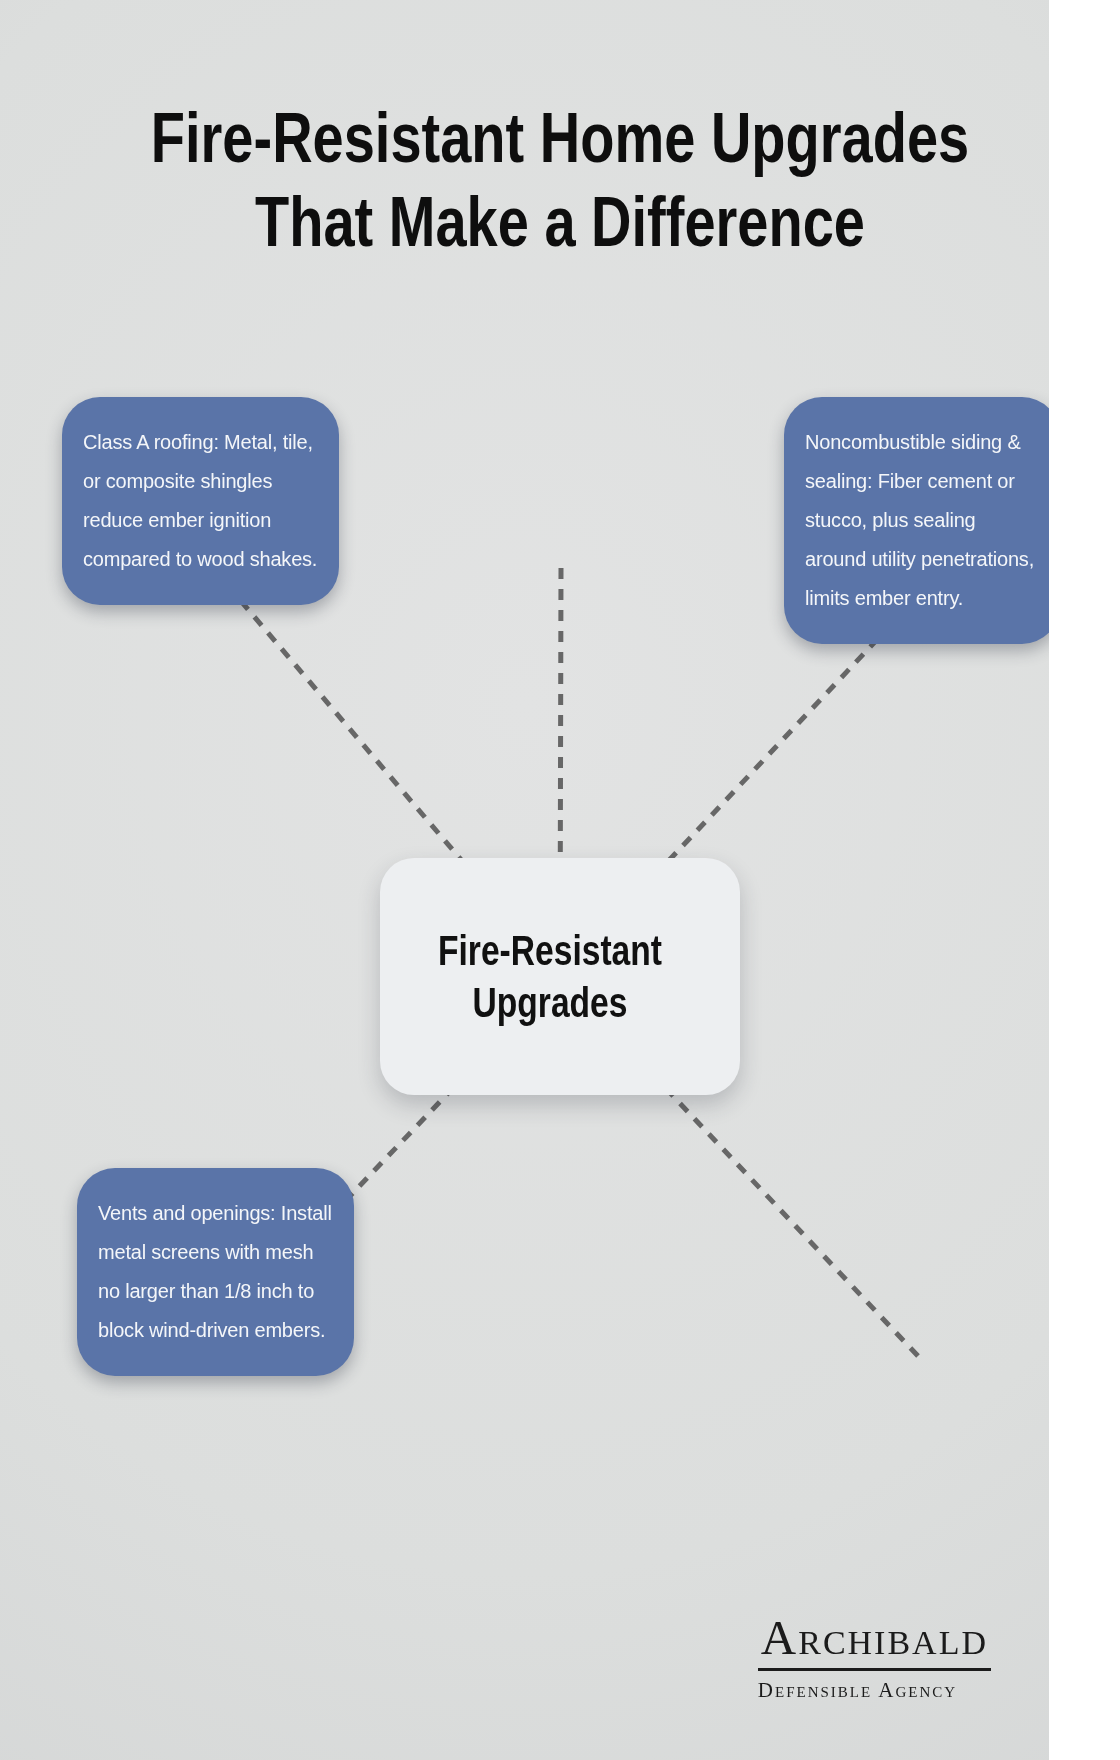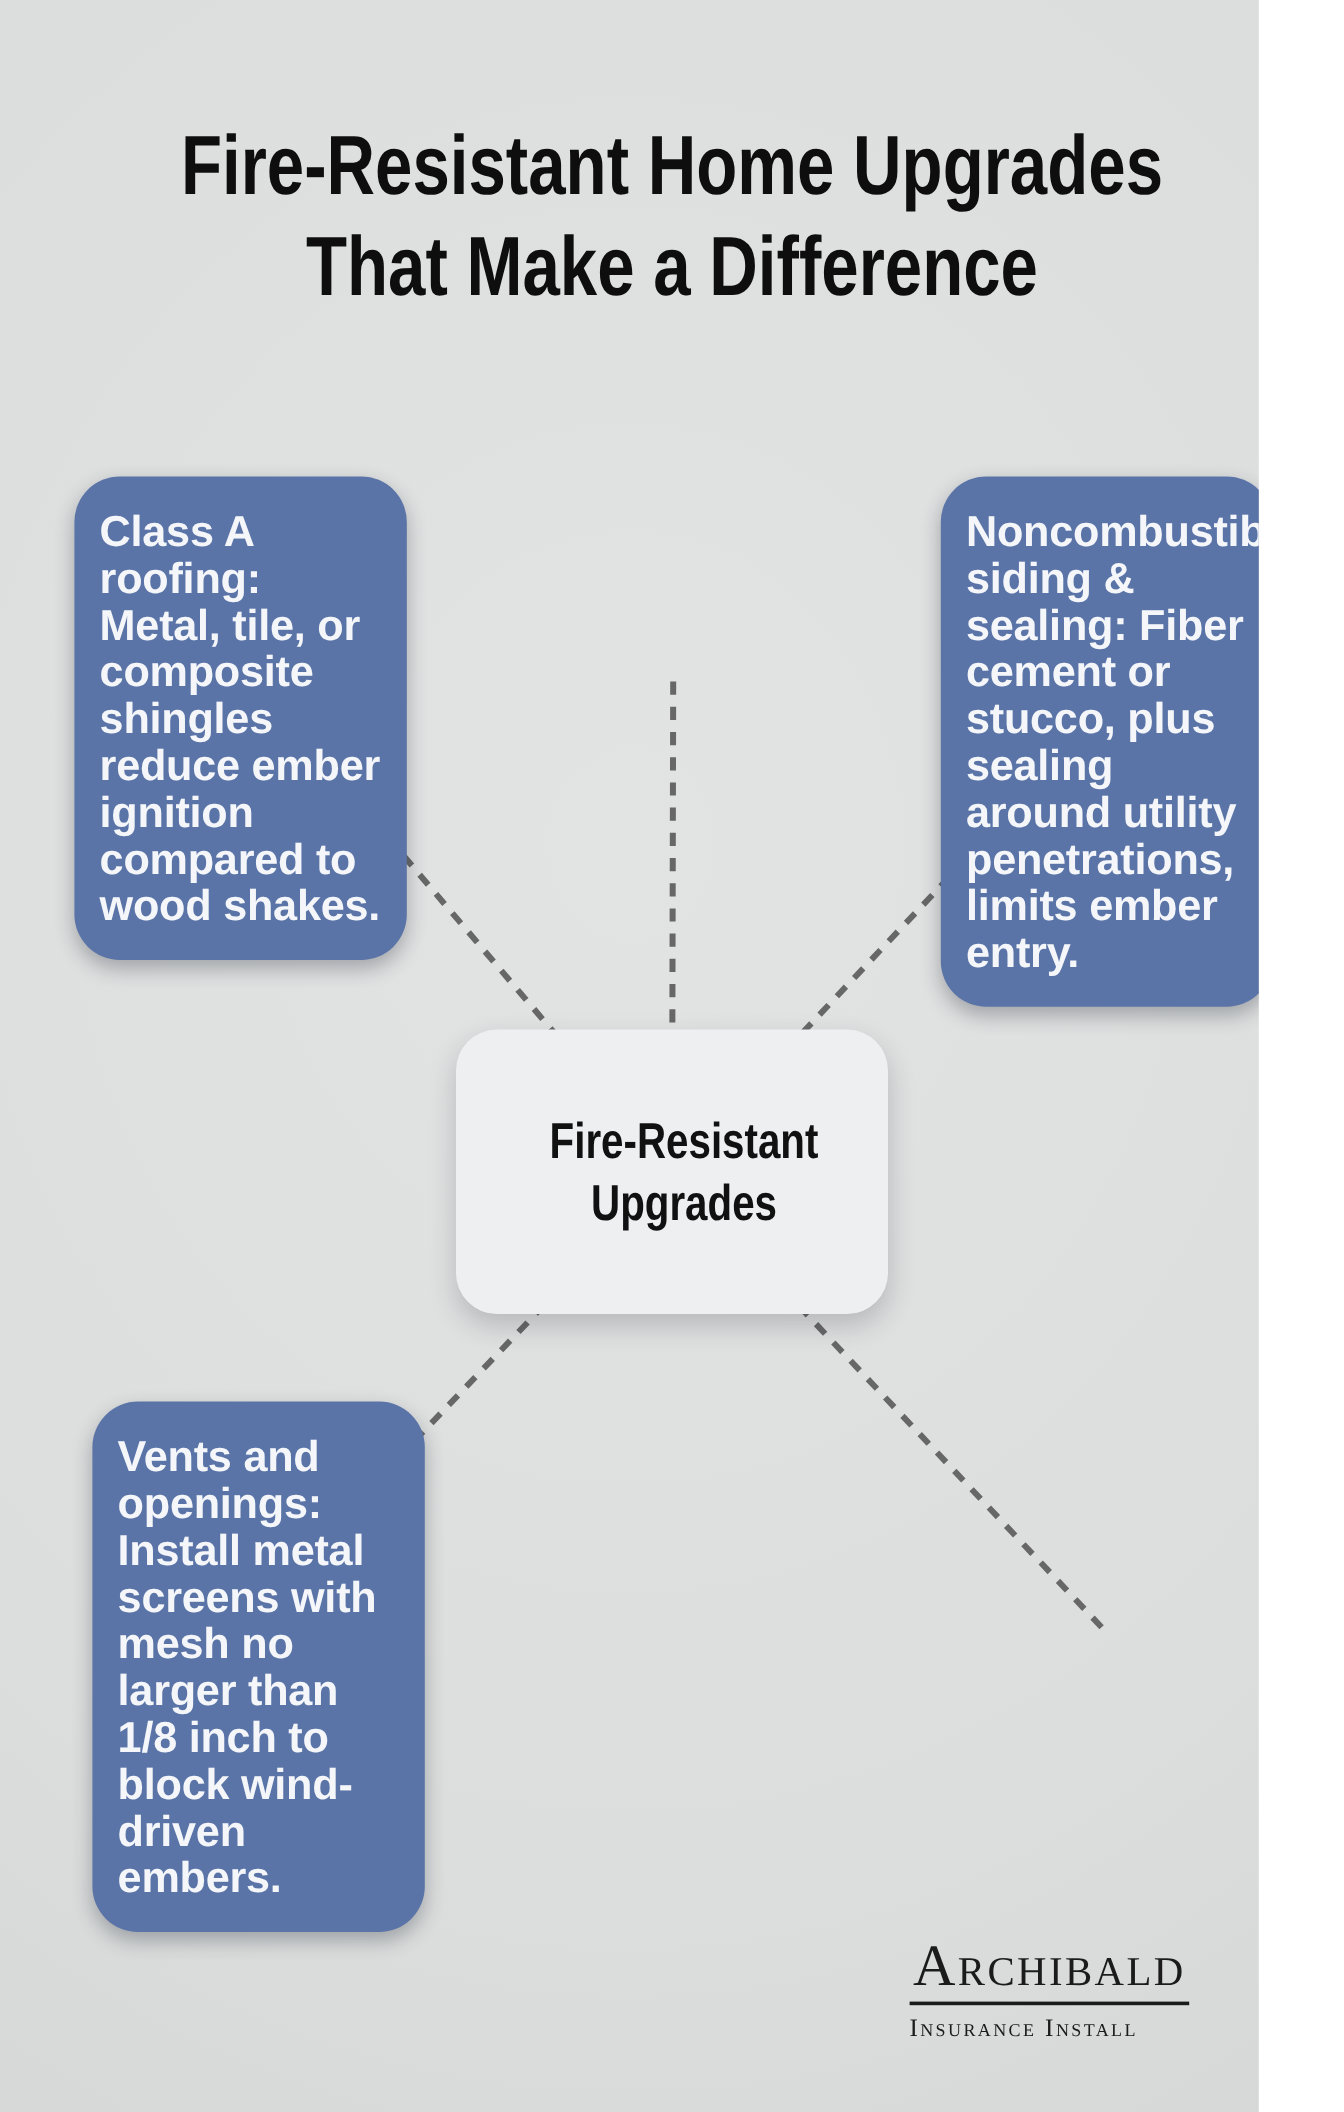--- a/index.html
+++ b/index.html
@@ -47,46 +47,45 @@
   }
 
   
   .node {
     position: absolute;
     z-index: 2;
     background: var(--c-panel_blue, #5a74a8);
     color: var(--c-panel_text, #f4f6f9);
     border-radius: 38px;
     padding: 26px 19px 26px 21px;
-    font-size: 36px;
+    font-size: 20px;
     line-height: 39px;
     letter-spacing: -0.2px;
     box-shadow: 0 7px 16px rgba(40, 45, 60, 0.33);
-    font-weight: bold;
   }
   .node-roofing     { left: 62px;  top: 397px;  width: 277px; }
   .node-windows     { left: 424px; top: 397px;  width: 276px; }
   .node-siding      { left: 784px; top: 397px;  width: 276px; }
   .node-vents       { left: 61px;  top: 1168px; width: 277px; margin-left: 16px; }
   .node-landscaping { left: 781px; top: 1171px; width: 274px; }
 
   
   .center-node {
     position: absolute;
     z-index: 3;
     left: 380px;
     top: 858px;
     width: 360px;
     height: 237px;
     border-radius: 34px;
     background: var(--c-center_fill, #edeff1);
     box-shadow: 0 10px 22px rgba(40, 45, 60, 0.22);
     display: flex;
     align-items: center;
-    justify-content: flex-end;
+    justify-content: flex-start;
   }
   .center-node .label {
     display: block;
     width: 340px;
     text-align: center;
     font-size: 42px;
     line-height: 52px;
     font-weight: bold;
     color: var(--c-center_text, #111111);
     transform: scaleX(0.80);
@@ -142,16 +141,16 @@
 
   <div class="node node-vents">Vents and openings: Install metal screens with mesh no larger than 1/8 inch to block wind-driven embers.</div>
 
 
   <div class="center-node">
     <span class="label">Fire-Resistant Upgrades</span>
   </div>
 
   <div class="logo">
     <div class="logo-name">Archibald</div>
-    <div class="logo-tagline">Insurance Install</div>
+    <div class="logo-tagline">Defensible Agency</div>
   </div>
 
 </div>
 
 </body></html>

